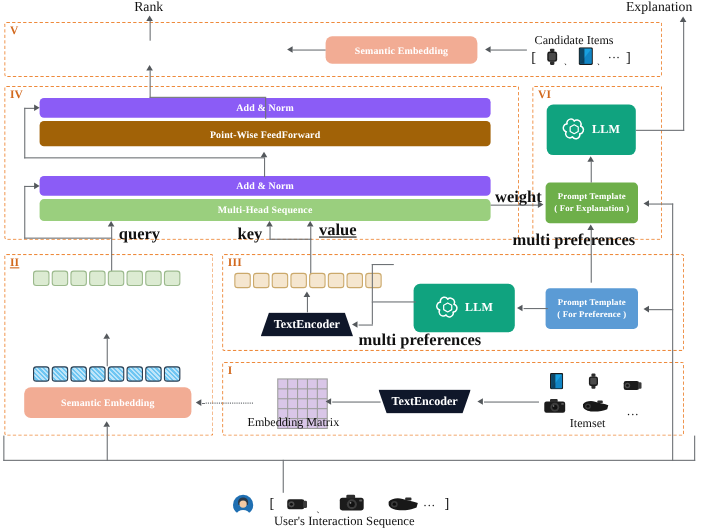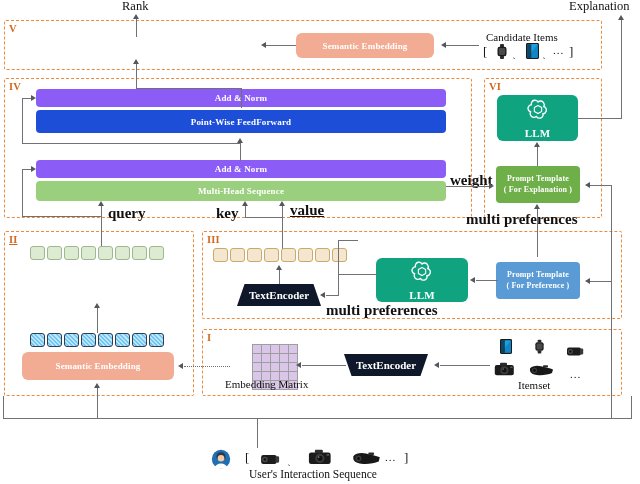--- a/index.html
+++ b/index.html
@@ -15,24 +15,24 @@
   
   .blk{position:absolute;box-sizing:border-box;display:flex;align-items:center;
        justify-content:center;text-align:center;color:#ffffff;font-weight:bold;
        font-family:"Liberation Serif", serif;letter-spacing:.15px;}
   .rounded{border-radius:6px;}
   .rounded-s{border-radius:4px;}
 
   .c-predict{background:#8DC652;}
   .c-sememb{background:#F2AC94;}
   .c-addnorm{background:#8b5cf6;}
-  .c-ffn{background:#1d4ed8;}
+  .c-ffn{background:#a16207;}
   .c-mha{background:#9ACF7E;}
   .c-recmodel{background:#93A7DF;}
-  .c-llm{background:#10A37F;flex-direction:column;}
+  .c-llm{background:#10A37F;}
   .c-prompt-exp{background:#6EAF4A;}
   .c-prompt-pref{background:#5B9BD5;}
 
   
   .tokrow{position:absolute;display:flex;gap:2px;}
   .tok{width:15px;height:14px;border-radius:3px;box-sizing:border-box;}
   .tok-green{background:#DCEBD2;border:1px solid #9BB98C;}
   .tok-tan{background:#F5E6CF;border:1px solid #CBA96B;}
   .tok-blue{background:#6EC6F2;border:1px solid #2C3E50;
             background-image:repeating-linear-gradient(45deg,rgba(255,255,255,.55) 0 1.5px,transparent 1.5px 3px);}

